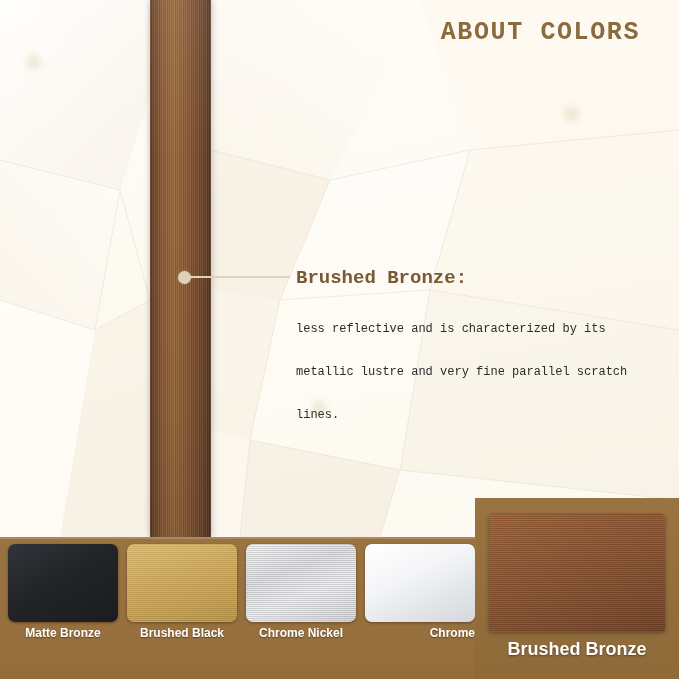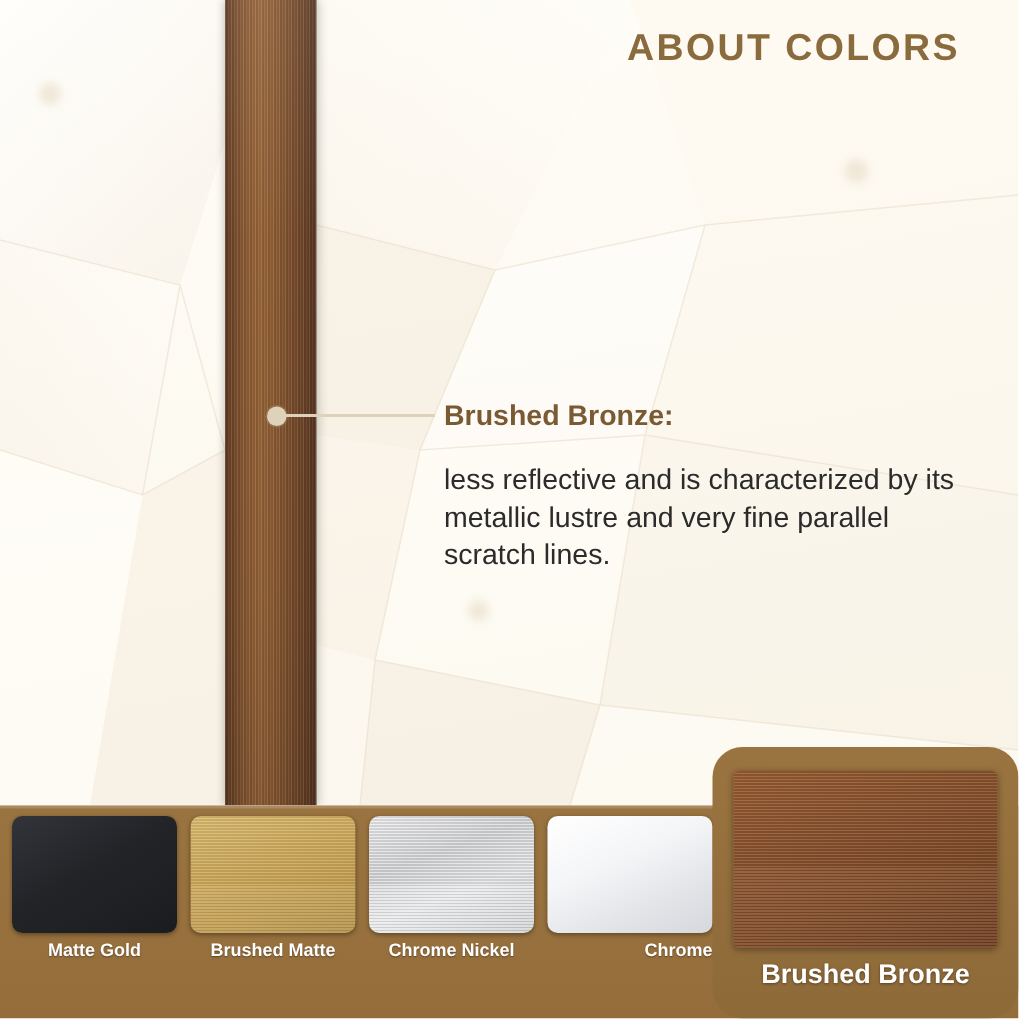--- a/index.html
+++ b/index.html
@@ -17,20 +17,21 @@
     overflow:hidden;
   }
 
   
   .scene {
     position:absolute; left:0; top:0;
     width:679px; height:537px;
     background:
       linear-gradient(170deg, #fffdf8 0%, #fdfaf2 45%, #f9f3e7 100%);
     overflow:hidden;
+    font-family:Liberation Mono, monospace;
   }
   .poly-svg { position:absolute; left:0; top:0; width:679px; height:537px; }
 
   
   .dot-blur {
     position:absolute;
     border-radius:50%;
     background:#ece2cf;
     filter:blur(3px);
     opacity:.75;
@@ -96,23 +97,23 @@
     width:360px;
   }
   .callout-heading {
     font-size:19px;
     font-weight:bold;
     color:#7a5a33;
     line-height:30px;
     margin-bottom:15px;
   }
   .callout-body {
-    font-size:19px;
+    font-size:12px;
     color:#2b2b2b;
-    line-height:25px;
+    line-height:43px;
   }
 
   
   .swatch-strip {
     position:absolute;
     left:0; top:537px;
     width:679px; height:142px;
     background:linear-gradient(180deg, #9a7440 0%, #946d3b 100%);
   }
   .strip-top-edge {
@@ -159,21 +160,20 @@
   .sw-chrome {
     background:linear-gradient(155deg, #ffffff 0%, #f4f5f7 40%, #e2e4e8 72%, #d6d8dd 100%);
   }
 
   
   .feature-panel {
     position:absolute;
     left:475px; top:498px;
     width:204px; height:181px;
     background:linear-gradient(180deg, #9a7440 0%, #8e6a39 100%);
-    border-radius:20px;
   }
   .feature-swatch {
     position:absolute;
     left:14px; top:16px;
     width:176px; height:118px;
     border-radius:4px;
     background:
       repeating-linear-gradient(0deg,
         rgba(255,225,195,.12) 0px, rgba(255,225,195,.12) 1px,
         rgba(60,28,10,.16) 1px, rgba(60,28,10,.16) 2px),
@@ -256,24 +256,24 @@
     <div class="callout-text">
       <div class="callout-heading">Brushed Bronze:</div>
       <div class="callout-body">less reflective and is characterized by its metallic lustre and very fine parallel scratch lines.</div>
     </div>
   </div>
 
   <div class="swatch-strip">
     <div class="strip-top-edge"></div>
 
     <div class="swatch sw-black" style="left:8px;"></div>
-    <div class="swatch-label" style="left:8px;">Matte Gold</div>
+    <div class="swatch-label" style="left:8px;">Matte Bronze</div>
 
     <div class="swatch sw-gold" style="left:127px;"></div>
-    <div class="swatch-label" style="left:127px;">Brushed Matte</div>
+    <div class="swatch-label" style="left:127px;">Brushed Black</div>
 
     <div class="swatch sw-nickel" style="left:246px;"></div>
     <div class="swatch-label" style="left:246px;">Chrome Nickel</div>
 
     <div class="swatch sw-chrome" style="left:365px;"></div>
     <div class="swatch-label" style="left:365px;text-align:right;">Chrome</div>
   </div>
 
   <div class="feature-panel">
     <div class="feature-swatch"></div>

